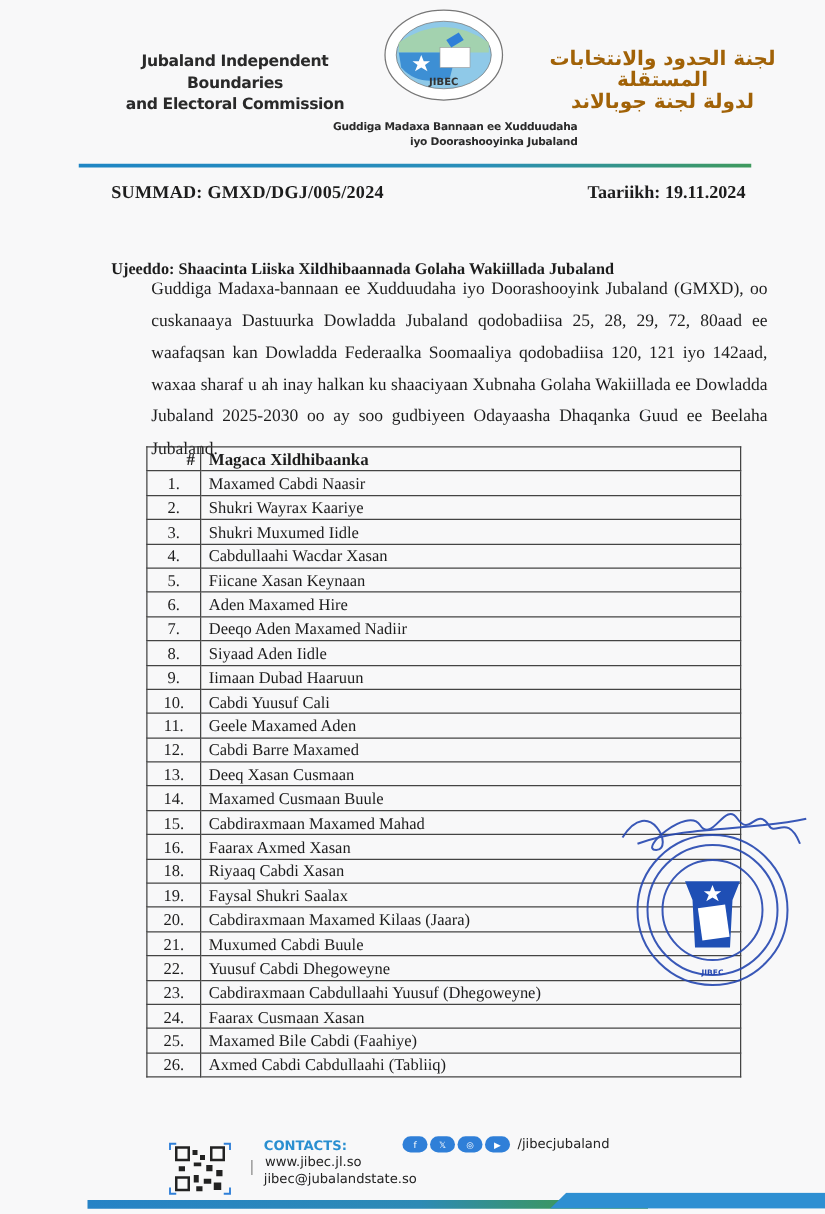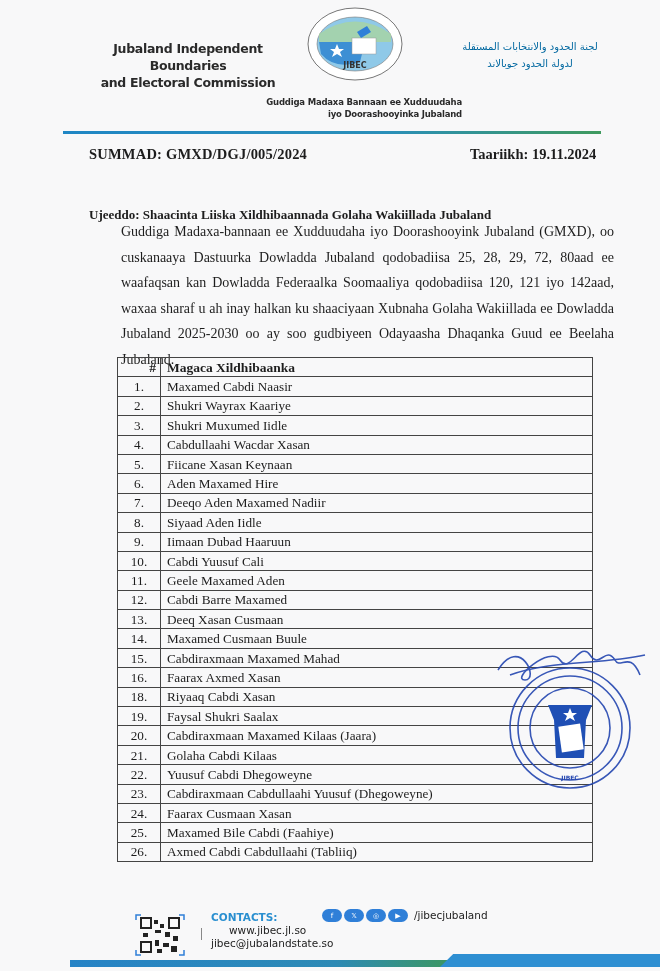--- a/index.html
+++ b/index.html
@@ -12,22 +12,22 @@
   .abs { position: absolute; }
   
   .org-en {
     left: 88px; top: 40px; width: 200px;
     font-family: "DejaVu Sans", sans-serif; font-weight: bold;
     font-size: 12.5px; line-height: 17px; color: #2a2a2a; text-align: center;
     letter-spacing: -0.3px;
   }
   .org-ar {
     left: 430px; top: 38px; width: 200px;
-    font-family: "DejaVu Sans", sans-serif; font-weight: normal;
-    font-size: 10px; line-height: 17px; color: #0369a1; text-align: center;
+    font-family: "DejaVu Sans", sans-serif; font-weight: bold;
+    font-size: 16px; line-height: 17px; color: #a16207; text-align: center;
     direction: rtl;
   }
   .org-so {
     left: 262px; top: 96px; width: 200px;
     font-family: "DejaVu Sans", sans-serif; font-weight: bold;
     font-size: 8.5px; line-height: 12px; color: #2a2a2a; text-align: right;
     letter-spacing: -0.2px;
   }
   .logo { left: 305px; top: 4px; width: 100px; height: 80px; }
   .rule-top {
@@ -56,21 +56,21 @@
   .stamp { left: 490px; top: 640px; width: 160px; height: 150px; }
   
   .qr { left: 133px; top: 912px; width: 54px; height: 46px; }
   .contacts-label {
     left: 211px; top: 911px; font-family: "DejaVu Sans", sans-serif;
     font-weight: bold; font-size: 10.5px; color: #2a8fd0;
   }
   .footer-line {
     font-family: "DejaVu Sans", sans-serif; font-size: 10.5px; color: #222;
   }
-  .web { left: 229px; top: 924px; text-align: right; }
+  .web { left: 212px; top: 924px; text-align: right; }
   .mail { left: 211px; top: 937px; text-align: center; }
   .sep { left: 201px; top: 928px; width: 1px; height: 12px; background: #888; }
   .socials { left: 322px; top: 909px; display: flex; gap: 2px; }
   .soc {
     width: 20px; height: 13px; border-radius: 7px; background: #2f7fd8;
     color: #fff; font-family: "DejaVu Sans", sans-serif; font-size: 7px;
     display: flex; align-items: center; justify-content: center;
   }
   .handle {
     left: 414px; top: 909px; font-family: "DejaVu Sans", sans-serif;
@@ -101,21 +101,21 @@
     <path d="M14 38 L60 38 L55 58 Q30 66 16 50 Z" fill="#3d8fd4"></path>
     <polygon points="32,40 34,45 39,45 35,48 37,53 32,50 27,53 29,48 25,45 30,45" fill="#fff"></polygon>
     <rect x="47" y="34" width="24" height="16" fill="#fff" stroke="#999" stroke-width="0.5"></rect>
     <polygon points="52,28 62,22 66,28 56,34" fill="#2f7fd8"></polygon>
     <text x="50" y="64" text-anchor="middle" font-family="DejaVu Sans, sans-serif" font-weight="bold" font-size="8" fill="#333">JIBEC</text>
   </svg>
 </div>
 
 <div class="abs org-ar">
   <div>لجنة الحدود والانتخابات المستقلة</div>
-  <div>لدولة الحدود جوبالاند</div>
+  <div>لدولة لجنة جوبالاند</div>
 </div>
 
 <div class="abs org-so">
   <div>Guddiga Madaxa Bannaan ee Xudduudaha</div>
   <div>iyo Doorashooyinka Jubaland</div>
 </div>
 
 <div class="abs rule-top"></div>
 
 <div class="abs ref">SUMMAD: GMXD/DGJ/005/2024</div>
@@ -204,21 +204,21 @@
       <tr>
         <td class="num">19.</td>
         <td>Faysal Shukri Saalax</td>
       </tr>
       <tr>
         <td class="num">20.</td>
         <td>Cabdiraxmaan Maxamed Kilaas (Jaara)</td>
       </tr>
       <tr>
         <td class="num">21.</td>
-        <td>Golaha Cabdi Kilaas</td>
+        <td>Muxumed Cabdi Buule</td>
       </tr>
       <tr>
         <td class="num">22.</td>
         <td>Yuusuf Cabdi Dhegoweyne</td>
       </tr>
       <tr>
         <td class="num">23.</td>
         <td>Cabdiraxmaan Cabdullaahi Yuusuf (Dhegoweyne)</td>
       </tr>
       <tr>

